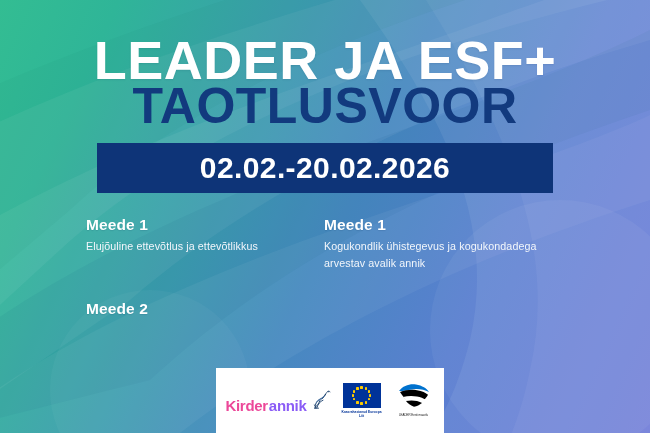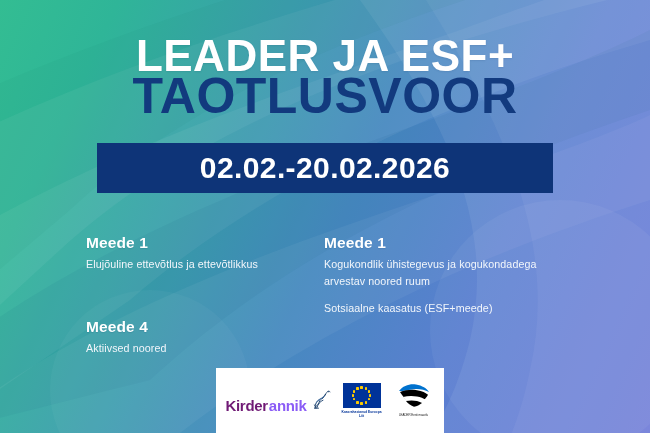--- a/index.html
+++ b/index.html
@@ -36,21 +36,21 @@
     left: 0;
     right: 0;
     top: 36px;
     text-align: center;
     line-height: 0.92;
     letter-spacing: -0.5px;
   }
   .line1 {
     display: block;
     color: #ffffff;
-    font-size: 44px;
+    font-size: 54px;
     font-weight: bold;
     letter-spacing: 0.5px;
     text-shadow: 0 1px 2px rgba(10,40,80,0.10);
   }
   .line2 {
     display: block;
     color: #123a7e;
     font-size: 50px;
     font-weight: bold;
     letter-spacing: 0.5px;
@@ -86,21 +86,21 @@
     display: grid;
     grid-template-columns: 230px 270px;
     grid-template-rows: 84px auto;
     column-gap: 0px;
   }
   .measure-title {
     color: #ffffff;
     font-size: 15.5px;
     font-weight: bold;
     letter-spacing: 0.1px;
-    margin: 18px 0 4px 0;
+    margin: 0 0 4px 0;
     text-shadow: 0 1px 1px rgba(10,40,80,0.12);
   }
   .measure-desc {
     color: #f2f6fb;
     font-size: 10.7px;
     line-height: 1.55;
     letter-spacing: 0.1px;
     margin: 0;
     max-width: 250px;
   }
@@ -121,21 +121,21 @@
   }
   .kirderannik {
     display: flex;
     align-items: flex-end;
     gap: 1px;
     font-size: 15px;
     font-weight: bold;
     letter-spacing: -0.3px;
     line-height: 1;
   }
-  .kirder { color: #701a75; }
+  .kirder { color: #ec4899; }
   .annik  { color: #8b5cf6; }
   .bird-wrap { margin-left: 1px; margin-bottom: 1px; }
 
   .eu-logo { display: flex; flex-direction: column; align-items: center; gap: 2px; }
   .eu-flag {
     width: 38px; height: 25px;
     background: #003399;
     position: relative;
   }
   .eu-star {
@@ -199,30 +199,28 @@
 
   <div class="measures">
 
     <div class="measure m1">
       <p class="measure-title">Meede 1</p>
       <p class="measure-desc">Elujõuline ettevõtlus ja ettevõtlikkus</p>
     </div>
 
     <div class="measure m2">
       <p class="measure-title">Meede 1</p>
-      <p class="measure-desc">Kogukondlik ühistegevus ja kogukondadega arvestav noored ruum</p>
+      <p class="measure-desc">Kogukondlik ühistegevus ja kogukondadega arvestav avalik annik</p>
     </div>
 
     <div class="measure m3">
-      <p class="measure-title">Meede 4</p>
-      <p class="measure-desc">Aktiivsed noored</p>
+      <p class="measure-title">Meede 2</p>
     </div>
 
     <div class="measure m4">
-      <p class="measure-desc">Sotsiaalne kaasatus (ESF+meede)</p>
     </div>
 
   </div>
 
   <div class="logo-plate">
 
     <div class="kirderannik">
       <span class="kirder">Kirder</span>
         <span class="annik">annik</span>
       <span class="bird-wrap">

